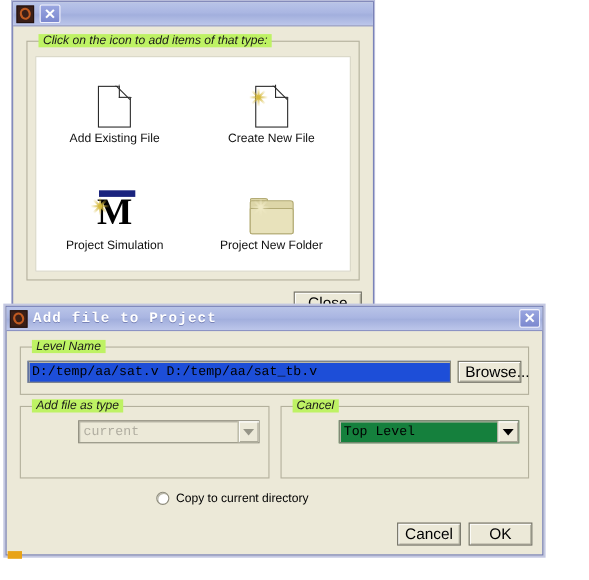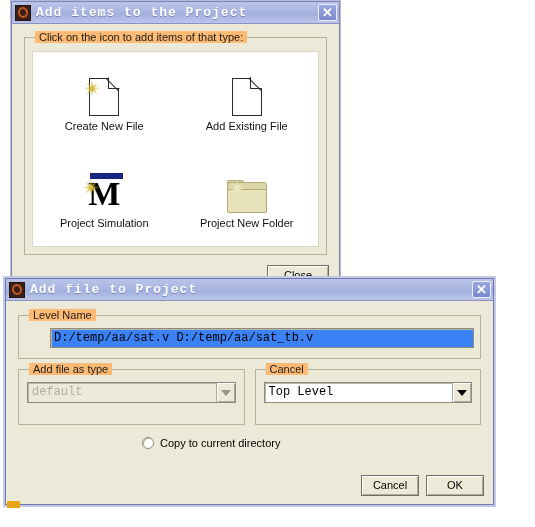--- a/index.html
+++ b/index.html
@@ -71,25 +71,26 @@
 
   
   .group {
     border: 1px solid #b3b09c;
     position: relative;
     box-sizing: border-box;
   }
   .group > .legend {
     position: absolute;
     top: -7px; left: 10px;
-    background: #fdba74;
+    background: #bef264;
     padding: 0 4px;
     font-size: 11px;
     color: #1a1a1a;
     white-space: nowrap;
+    font-style: italic;
   }
 
   
   #dlg-add-items { left: 11px; top: 1px; width: 329px; height: 292px; }
   .icon-group { margin: 7px 6px 0 6px; height: 218px; }
   .icon-panel {
     position: absolute;
     left: 7px; right: 7px; top: 13px; bottom: 7px;
     background: #ffffff;
     border: 1px solid #d8d5c4;
@@ -203,21 +204,21 @@
     box-sizing: border-box;
   }
   .folder .sparkle { left: 2px; top: 1px; width: 16px; height: 16px; z-index: 5; }
   .folder .sparkle span { background: linear-gradient(to bottom, rgba(232,226,187,0), #efe9c4 45%, #efe9c4 55%, rgba(232,226,187,0)); }
 
   
   .btn {
     background: #ece9d8;
     border: 1px solid #716f64;
     box-shadow: inset 1px 1px 0 #ffffff, inset -1px -1px 0 #acaa9a;
-    font-size: 11px;
+    font-size: 14px;
     color: #000;
     padding: 2px 6px;
     cursor: pointer;
     text-align: center;
     box-sizing: border-box;
     font-family: "Liberation Sans", sans-serif;
   }
   .close-row {
     position: absolute; right: 11px; bottom: 7px;
   }
@@ -229,42 +230,42 @@
   .corner-mark {
     position: absolute; left: 2px; bottom: -3px;
     width: 13px; height: 7px; background: #e8a317;
   }
 
   .fn-group { margin: 8px 6px 0 6px; height: 44px; }
   .fn-row { display: flex; align-items: center; padding: 12px 6px 0 6px; }
   .text-input {
     flex: 1 1 auto;
     height: 20px;
-    background: #3b82f6;
+    background: #1d4ed8;
     border: 1px solid #8d8b7c;
     box-shadow: inset 1px 1px 0 #b9b7a8;
     font-family: "Liberation Mono", monospace;
     font-size: 12px;
     color: #000;
     line-height: 18px;
     padding: 0 3px;
     box-sizing: border-box;
-    white-space: nowrap; overflow: hidden; margin-left: 25px;
+    white-space: nowrap; overflow: hidden;
   }
   .btn-browse { width: 58px; height: 20px; margin-left: 6px; line-height: 14px; flex: 0 0 58px; }
 
   .mid-row { display: flex; margin: 10px 6px 0 6px; gap: 10px; }
-  .mid-group { flex: 1 1 0; height: 56px; }
+  .mid-group { flex: 1 1 0; height: 66px; padding-left: 44px; }
   .combo-wrap { padding: 12px 8px 0 8px; }
   .combo {
     height: 21px;
     display: flex; align-items: stretch;
     border: 1px solid #8d8b7c;
     box-shadow: inset 1px 1px 0 #b9b7a8;
-    background: #ffffff;
+    background: #15803d;
     box-sizing: border-box;
     cursor: pointer;
   }
   .combo .val {
     flex: 1 1 auto;
     font-family: "Liberation Mono", monospace;
     font-size: 12px;
     color: #000;
     line-height: 19px;
     padding: 0 4px;
@@ -323,53 +324,52 @@
 
 <div class="page">
 
   <div class="window" id="dlg-add-items">
     <div class="win-frame">
 
       <div class="titlebar">
         <div class="title-icon">
           <div class="oval"></div>
         </div>
-        <div class="title-text">Add items to the Project</div>
         <div class="close-btn">✕</div>
       </div>
 
       <div class="win-body">
         <div class="group icon-group">
           <div class="legend">Click on the icon to add items of that type:</div>
 
           <div class="icon-panel">
             <div class="icon-grid">
+
+              <div class="icon-cell">
+                <div class="icon-art">
+                  <div class="doc">
+                    <div class="fold-hyp"></div>
+                  </div>
+                </div>
+                <div class="icon-caption">Add Existing File</div>
+              </div>
 
               <div class="icon-cell">
                 <div class="icon-art">
                   <div class="doc">
                     <div class="fold-hyp"></div>
                     <div class="sparkle">
                       <span></span>
                         <span></span>
                         <span></span>
                         <span></span>
                     </div>
                   </div>
                 </div>
                 <div class="icon-caption">Create New File</div>
-              </div>
-
-              <div class="icon-cell">
-                <div class="icon-art">
-                  <div class="doc">
-                    <div class="fold-hyp"></div>
-                  </div>
-                </div>
-                <div class="icon-caption">Add Existing File</div>
               </div>
 
               <div class="icon-cell">
                 <div class="icon-art">
                   <div class="msim">
                     <div class="bar"></div>
                     <div class="m">M</div>
                     <div class="sparkle">
                       <span></span>
                         <span></span>
@@ -420,30 +420,31 @@
         <div class="title-text">Add file to Project</div>
         <div class="close-btn">✕</div>
       </div>
 
       <div class="win-body">
 
         <div class="group fn-group">
           <div class="legend">Level Name</div>
           <div class="fn-row">
             <div class="text-input" placeholder="">D:/temp/aa/sat.v D:/temp/aa/sat_tb.v</div>
+            <div class="btn btn-browse">Browse...</div>
           </div>
         </div>
 
         <div class="mid-row">
 
           <div class="group mid-group">
             <div class="legend">Add file as type</div>
             <div class="combo-wrap">
               <div class="combo disabled">
-                <div class="val">default</div>
+                <div class="val">current</div>
                 <div class="arrow">
                     <div class="tri"></div>
                   </div>
               </div>
             </div>
           </div>
 
           <div class="group mid-group">
             <div class="legend">Cancel</div>
             <div class="combo-wrap">

